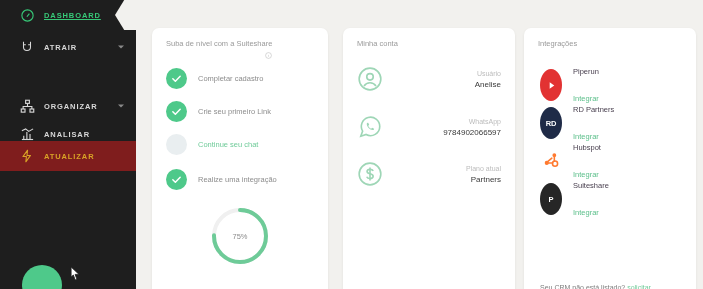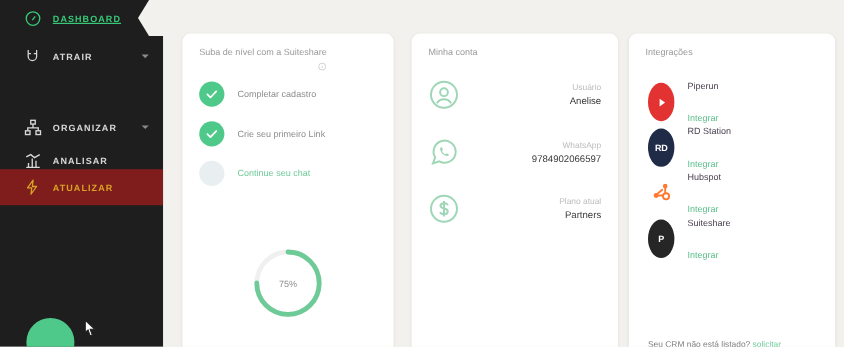--- a/index.html
+++ b/index.html
@@ -203,20 +203,28 @@
           </svg>
       </span>
       <span class="check-text">Crie seu primeiro Link</span>
     </div>
 
     <div class="check-item" style="top:106px">
       <span class="check-circle off"></span>
       <span class="check-text pending">Continue seu chat</span>
     </div>
 
+    <div class="check-item" style="top:141px">
+      <span class="check-circle">
+        <svg width="11" height="11" viewBox="0 0 24 24" fill="none" stroke="#fff" stroke-width="3.2" stroke-linecap="round" stroke-linejoin="round">
+            <path d="M4 12.5l5.5 5.5L20 7"></path>
+          </svg>
+      </span>
+      <span class="check-text">Realize uma integração</span>
+    </div>
 
     <div id="ring-wrap">
       <svg width="62" height="62" viewBox="0 0 62 62">
         <circle cx="31" cy="31" r="26" fill="none" stroke="#f0f0f0" stroke-width="4"></circle>
         <circle id="ring-arc" cx="31" cy="31" r="26" fill="none" stroke="#6ecb98" stroke-width="4" stroke-linecap="round" transform="rotate(-90 31 31)" stroke-dasharray="163.36281798666926" stroke-dashoffset="40.840704496667314"></circle>
       </svg>
       <div id="ring-label">75%</div>
     </div>
   </div>
 
@@ -282,21 +290,21 @@
         <span class="int-name" style="display:block">Piperun</span>
         <span class="int-link" style="display:block">Integrar</span>
       </span>
     </div>
 
     <div class="int-row" style="top:76px">
       <span class="int-badge" style="background:#1f2b47">
         <span class="int-badge-text">RD</span>
       </span>
       <span>
-        <span class="int-name" style="display:block">RD Station</span>
+        <span class="int-name" style="display:block">RD Partners</span>
         <span class="int-link" style="display:block">Integrar</span>
       </span>
     </div>
 
     <div class="int-row" style="top:114px">
       <span class="int-badge">
         <svg width="17" height="17" viewBox="0 0 24 24" fill="none" stroke="#ff7a30" stroke-width="2.2" stroke-linecap="round">
           <circle cx="17" cy="15" r="3.6"></circle>
             <path d="M16 4v7.4"></path>
             <circle cx="16" cy="3" r="1.6" fill="#ff7a30"></circle>

